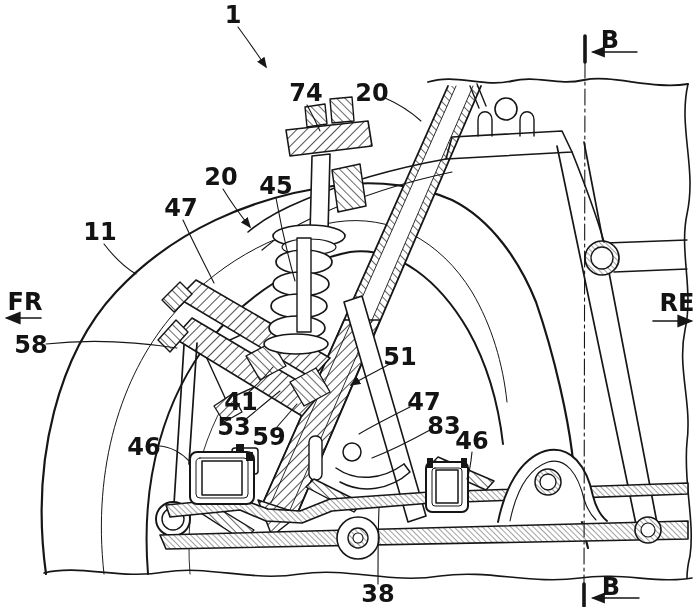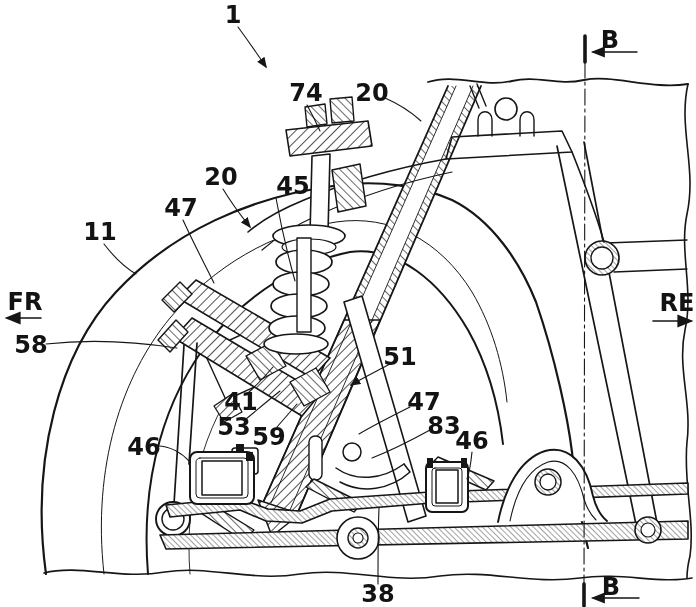--- a/index.html
+++ b/index.html
@@ -191,21 +191,21 @@
       <path d="M 472,452 C 471,462 470,471 467,479"></path>
       <path d="M 378,584 C 378,560 378,532 379,508"></path>
     </g>
   </g>
 </svg>
 
   <div class="lbl" style="left:233px;top:15px">1</div>
   <div class="lbl" style="left:306px;top:93px">74</div>
   <div class="lbl" style="left:372px;top:93px">20</div>
   <div class="lbl" style="left:221px;top:177px">20</div>
-  <div class="lbl" style="left:293px;top:186px">45</div>
+  <div class="lbl" style="left:276px;top:186px">45</div>
   <div class="lbl" style="left:181px;top:208px">47</div>
   <div class="lbl" style="left:100px;top:232px">11</div>
   <div class="lbl" style="left:31px;top:345px">58</div>
   <div class="lbl" style="left:400px;top:357px">51</div>
   <div class="lbl" style="left:241px;top:402px">41</div>
   <div class="lbl" style="left:424px;top:402px">47</div>
   <div class="lbl" style="left:234px;top:427px">53</div>
   <div class="lbl" style="left:444px;top:426px">83</div>
   <div class="lbl" style="left:269px;top:437px">59</div>
   <div class="lbl" style="left:144px;top:447px">46</div>

